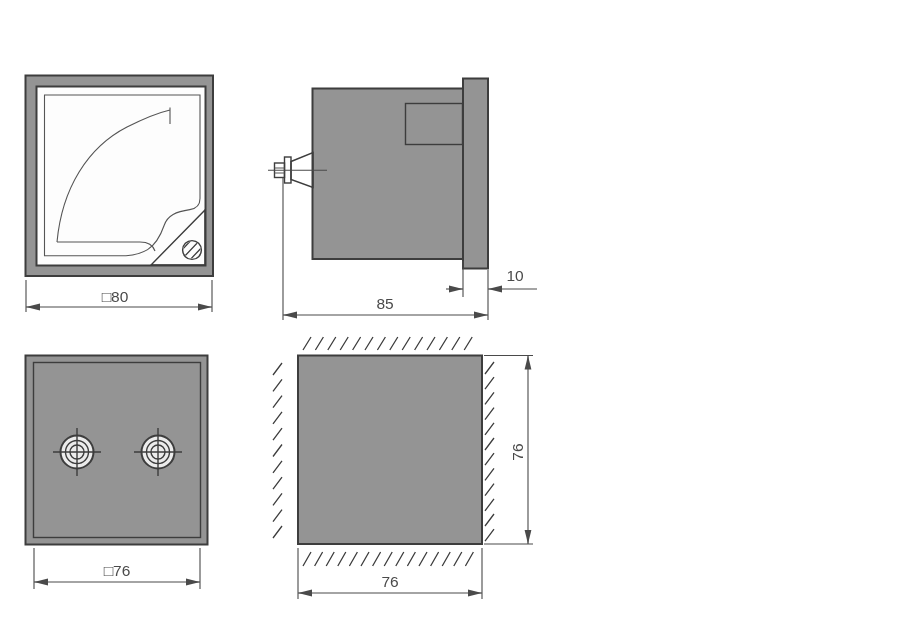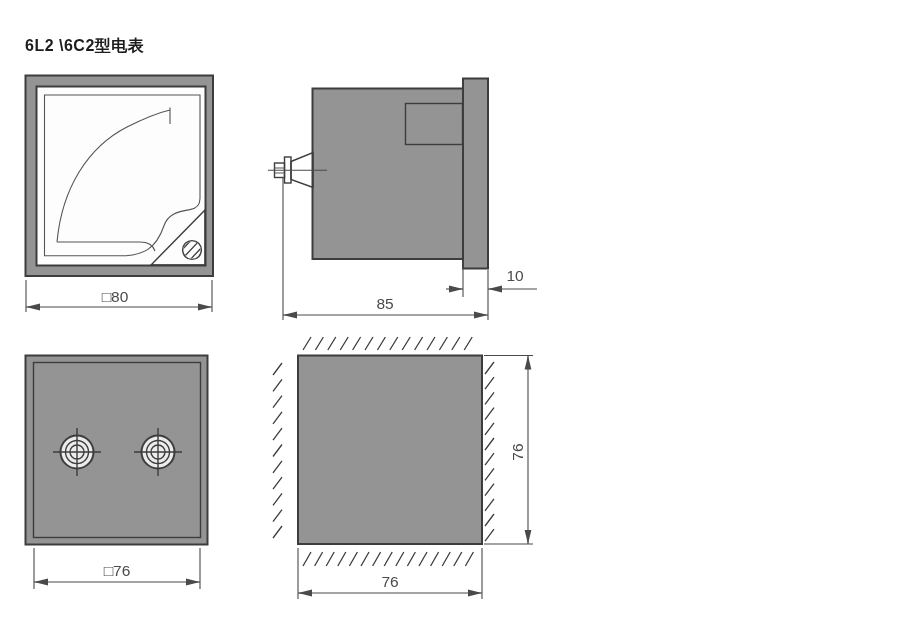--- a/index.html
+++ b/index.html
@@ -12,21 +12,20 @@
   .thin-edge{stroke:#3d3d3d;stroke-width:1.4;fill:none;}
   .face-line{stroke:#555;stroke-width:1.1;fill:none;}
   .dim{stroke:#4a4a4a;stroke-width:1.1;fill:none;}
   .hatch{stroke:#3d3d3d;stroke-width:1.3;fill:none;}
   .dimtext{font-family:"Liberation Sans","DejaVu Sans",sans-serif;font-size:15.5px;fill:#4a4a4a;}
 </style>
 </head>
 <body>
 
 <div class="page">
-  <div class="title">6L2 \6C2型电表</div>
 
   <svg width="900" height="637" viewBox="0 0 900 637">
     <defs>
       <marker id="arr" markerUnits="userSpaceOnUse" markerWidth="16" markerHeight="10" refX="15" refY="5" orient="auto-start-reverse">
         <path d="M15,5 L1,1.6 L1,8.4 Z" fill="#4a4a4a"></path>
       </marker>
       <clipPath id="screwclip">
           <circle cx="192" cy="250" r="8.6"></circle>
         </clipPath>
     </defs>

